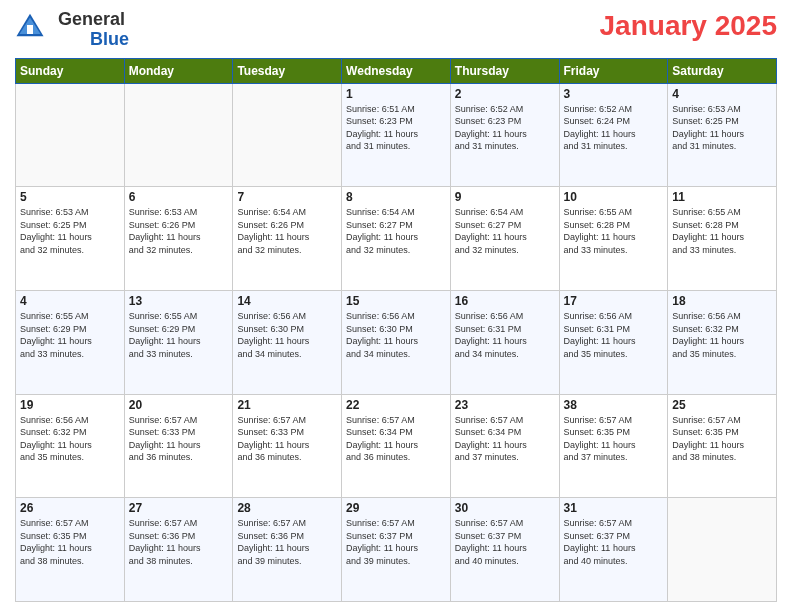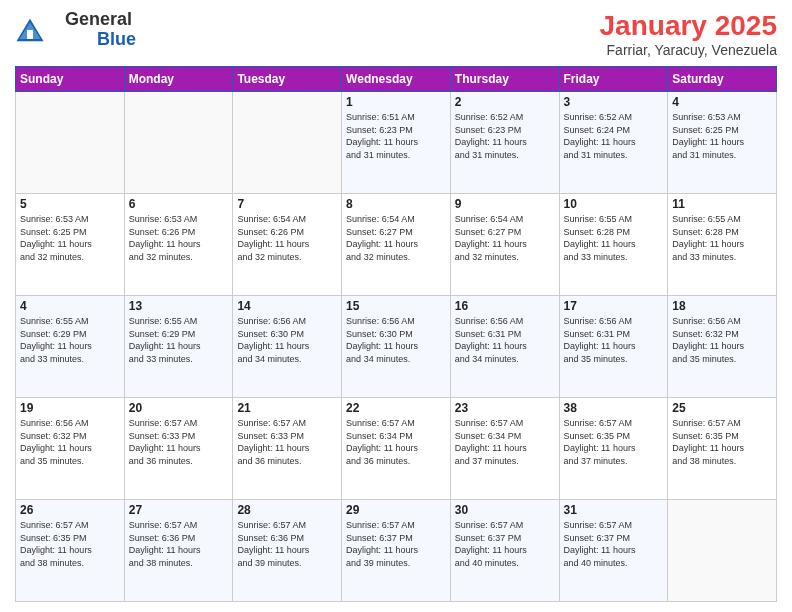--- a/index.html
+++ b/index.html
@@ -18,22 +18,22 @@
       flex-direction: column;
     }
     .header {
       display: flex;
       justify-content: space-between;
       align-items: flex-start;
       margin-bottom: 8px;
     }
     .logo {
       display: flex;
-      align-items: center;
-      gap: 20px;
+      align-items: flex-start;
+      gap: 13px;
     }
     .logo-text {
       font-size: 18px;
       font-weight: bold;
       line-height: 1.1;
     }
     .logo-general { color: #333; }
     .logo-blue { color: #1a5fb4; margin-left: 32px; }
     .logo-icon {
       width: 30px;
@@ -52,21 +52,21 @@
       color: #444;
     }
     .calendar {
       flex: 1;
       border: 1px solid #ccc;
       border-collapse: collapse;
       width: 100%;
       table-layout: fixed;
     }
     .calendar th {
-      background: #a21caf;
+      background: #4d7c0f;
       color: #fff;
       font-size: 12px;
       font-weight: bold;
       padding: 5px 4px;
       text-align: left;
       border: 1px solid #1a5fb4;
     }
     .calendar td {
       border: 1px solid #ccc;
       vertical-align: top;
@@ -109,21 +109,20 @@
         <polygon points="20,10 34,32 6,32" fill="#4a90d9"></polygon>
         <rect x="16" y="20" width="8" height="12" fill="#fff"></rect>
       </svg>
       <div class="logo-text">
         <div class="logo-general">General</div>
         <div class="logo-blue">Blue</div>
       </div>
     </div>
     <div class="title-area">
       <div class="month-year">January 2025</div>
-      <div class="location">Farriar, Yaracuy, Venezuela</div>
     </div>
   </div>
 
   <table class="calendar">
     <thead>
       <tr>
       <th>Sunday</th>
           <th>Monday</th>
           <th>Tuesday</th>
           <th>Wednesday</th>

